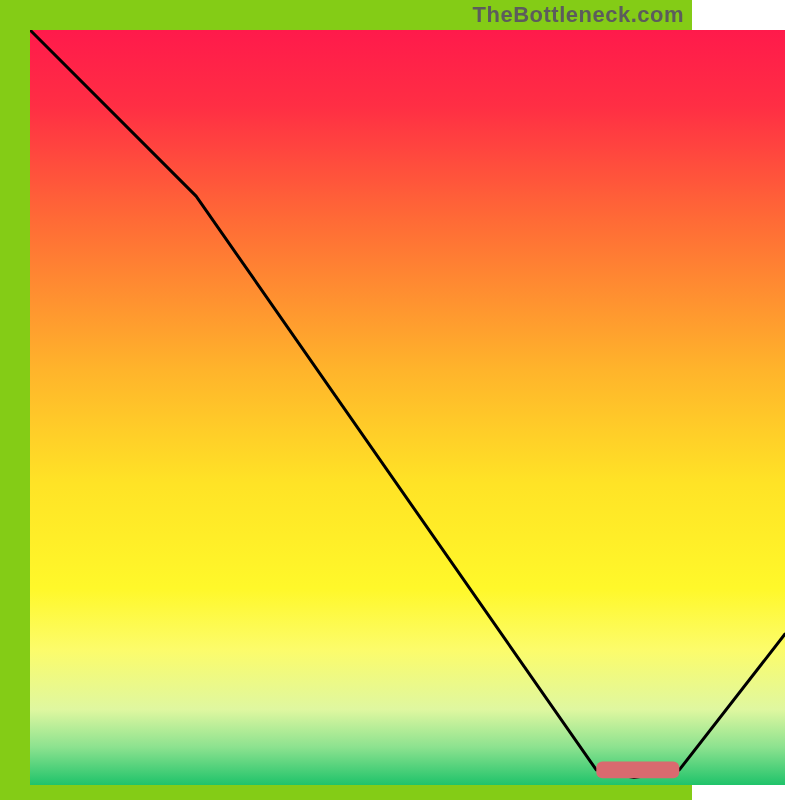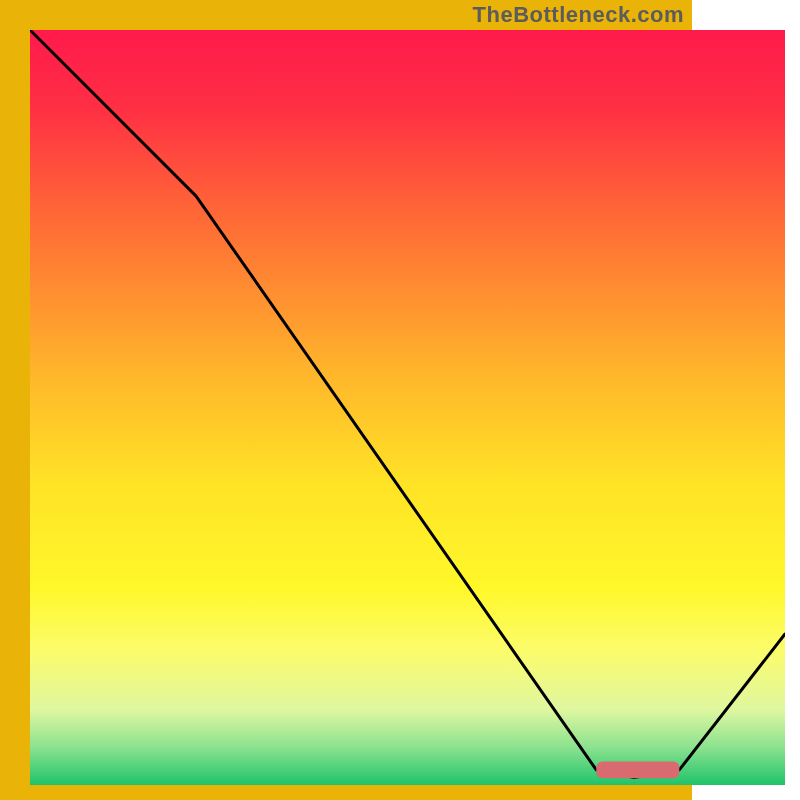--- a/index.html
+++ b/index.html
@@ -7,21 +7,21 @@
     padding: 0;
     width: 800px;
     height: 800px;
     background: #ffffff;
     font-family: Arial, Helvetica, sans-serif;
   }
   .frame {
     position: relative;
     width: 692px;
     height: 800px;
-    background: #eab308;
+    background: #84cc16;
   }
   .watermark {
     position: absolute;
     top: 2px;
     right: 8px;
     color: #5c5c5c;
     font-size: 22px;
     font-weight: 600;
     letter-spacing: 0.5px;
     z-index: 10;

